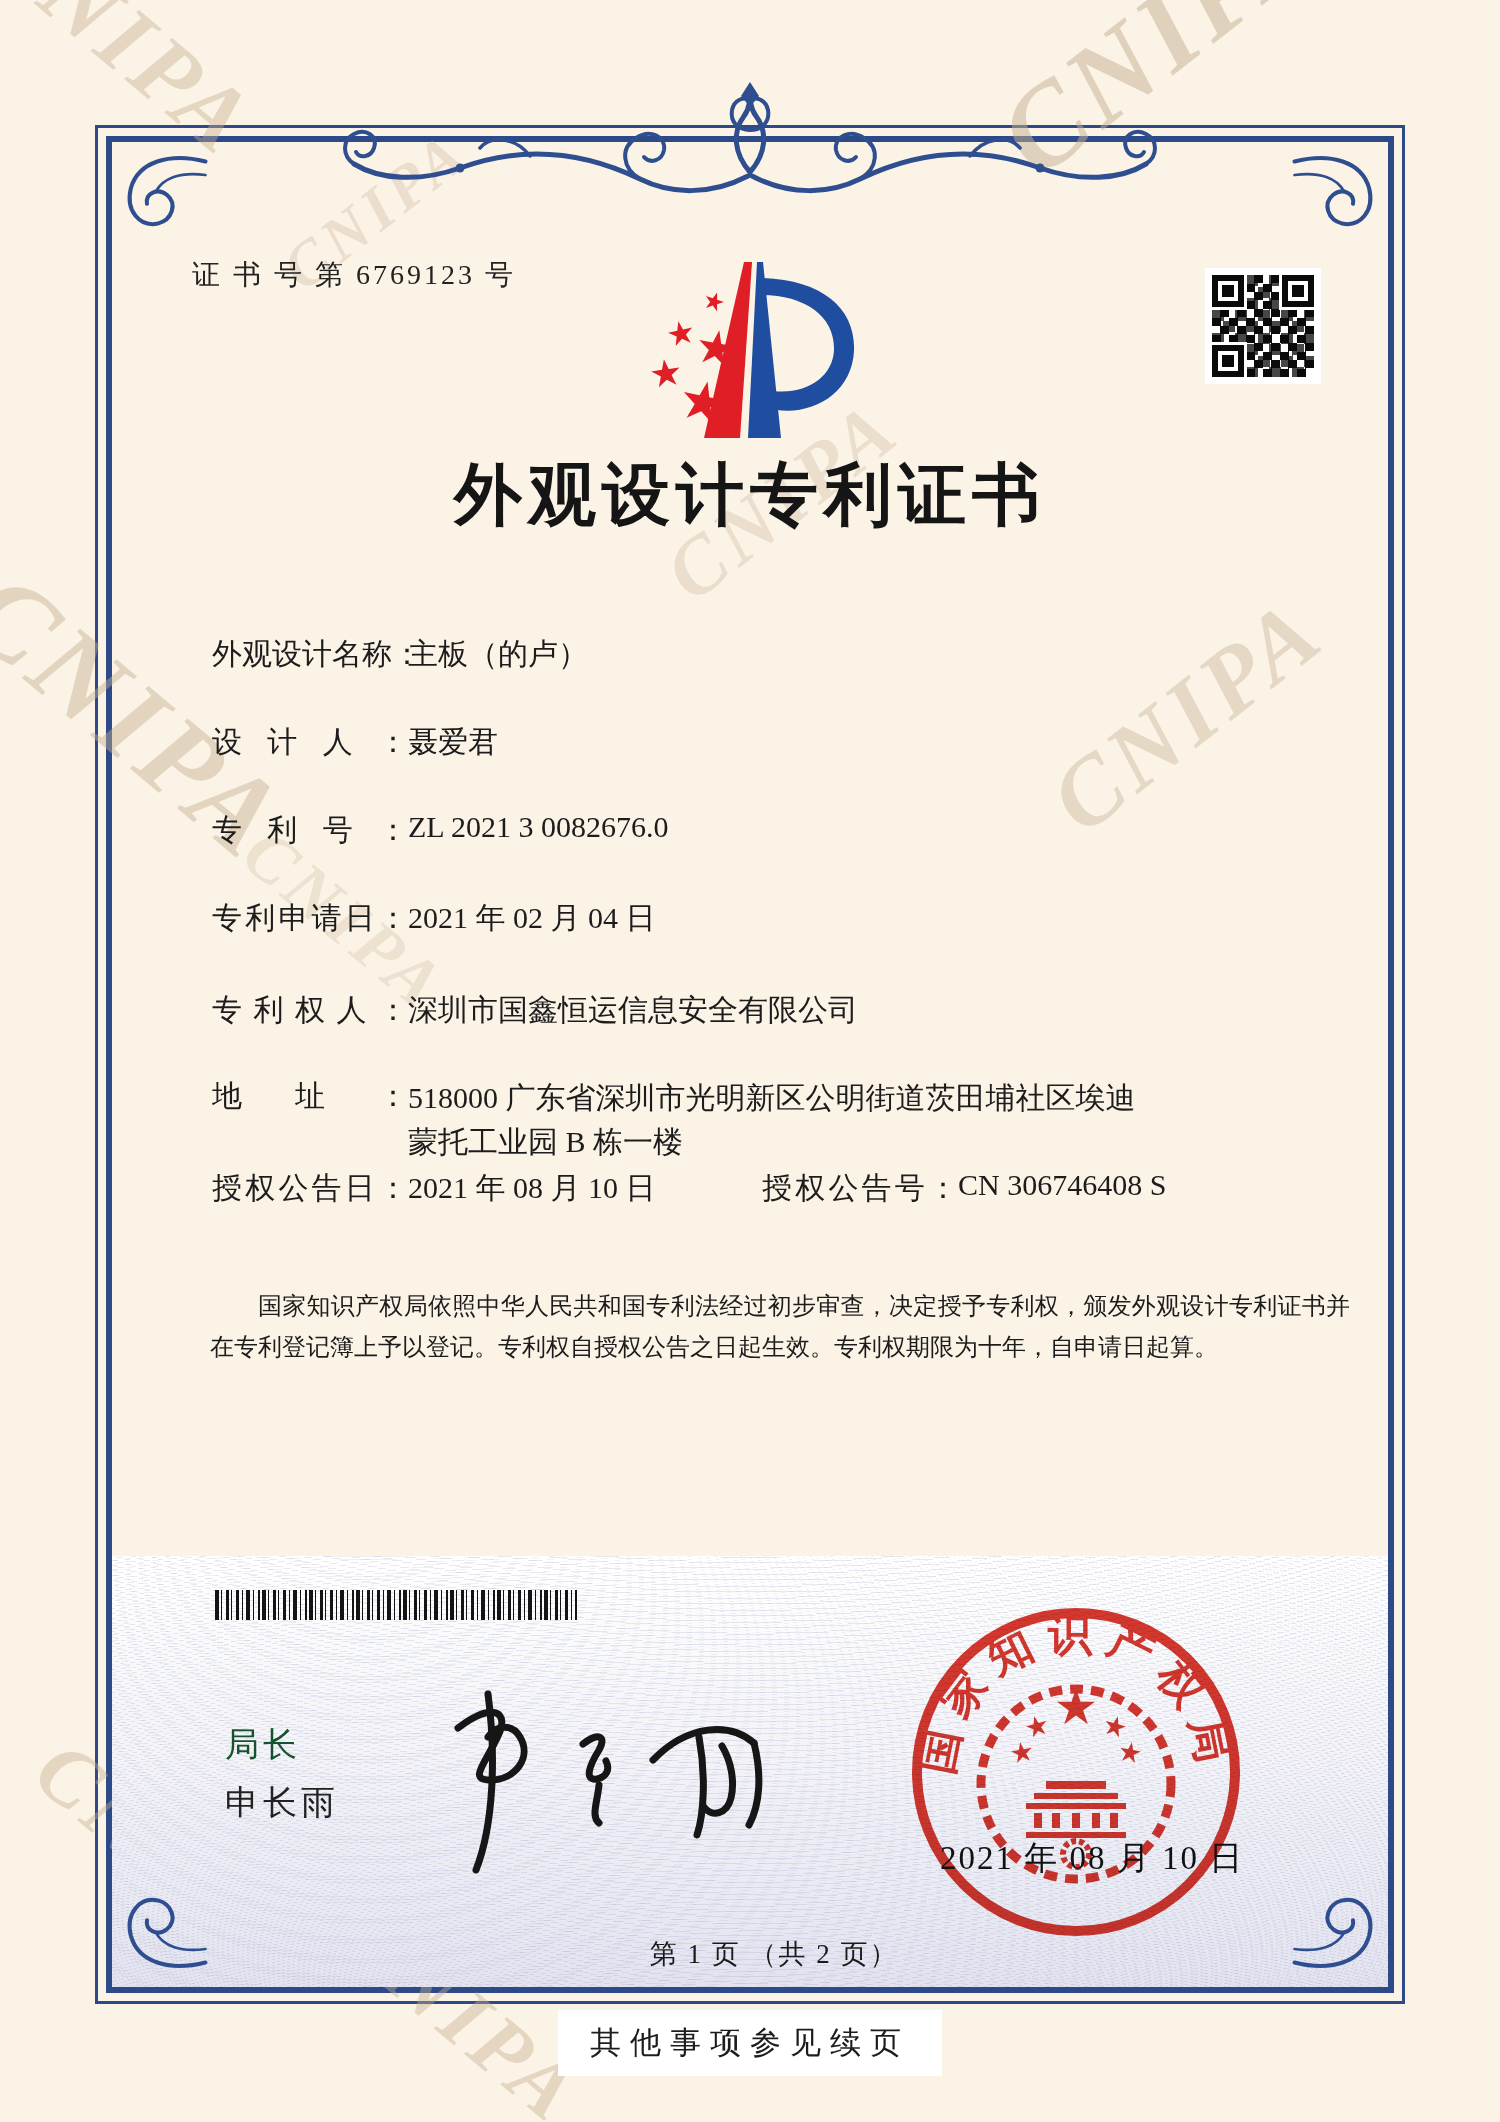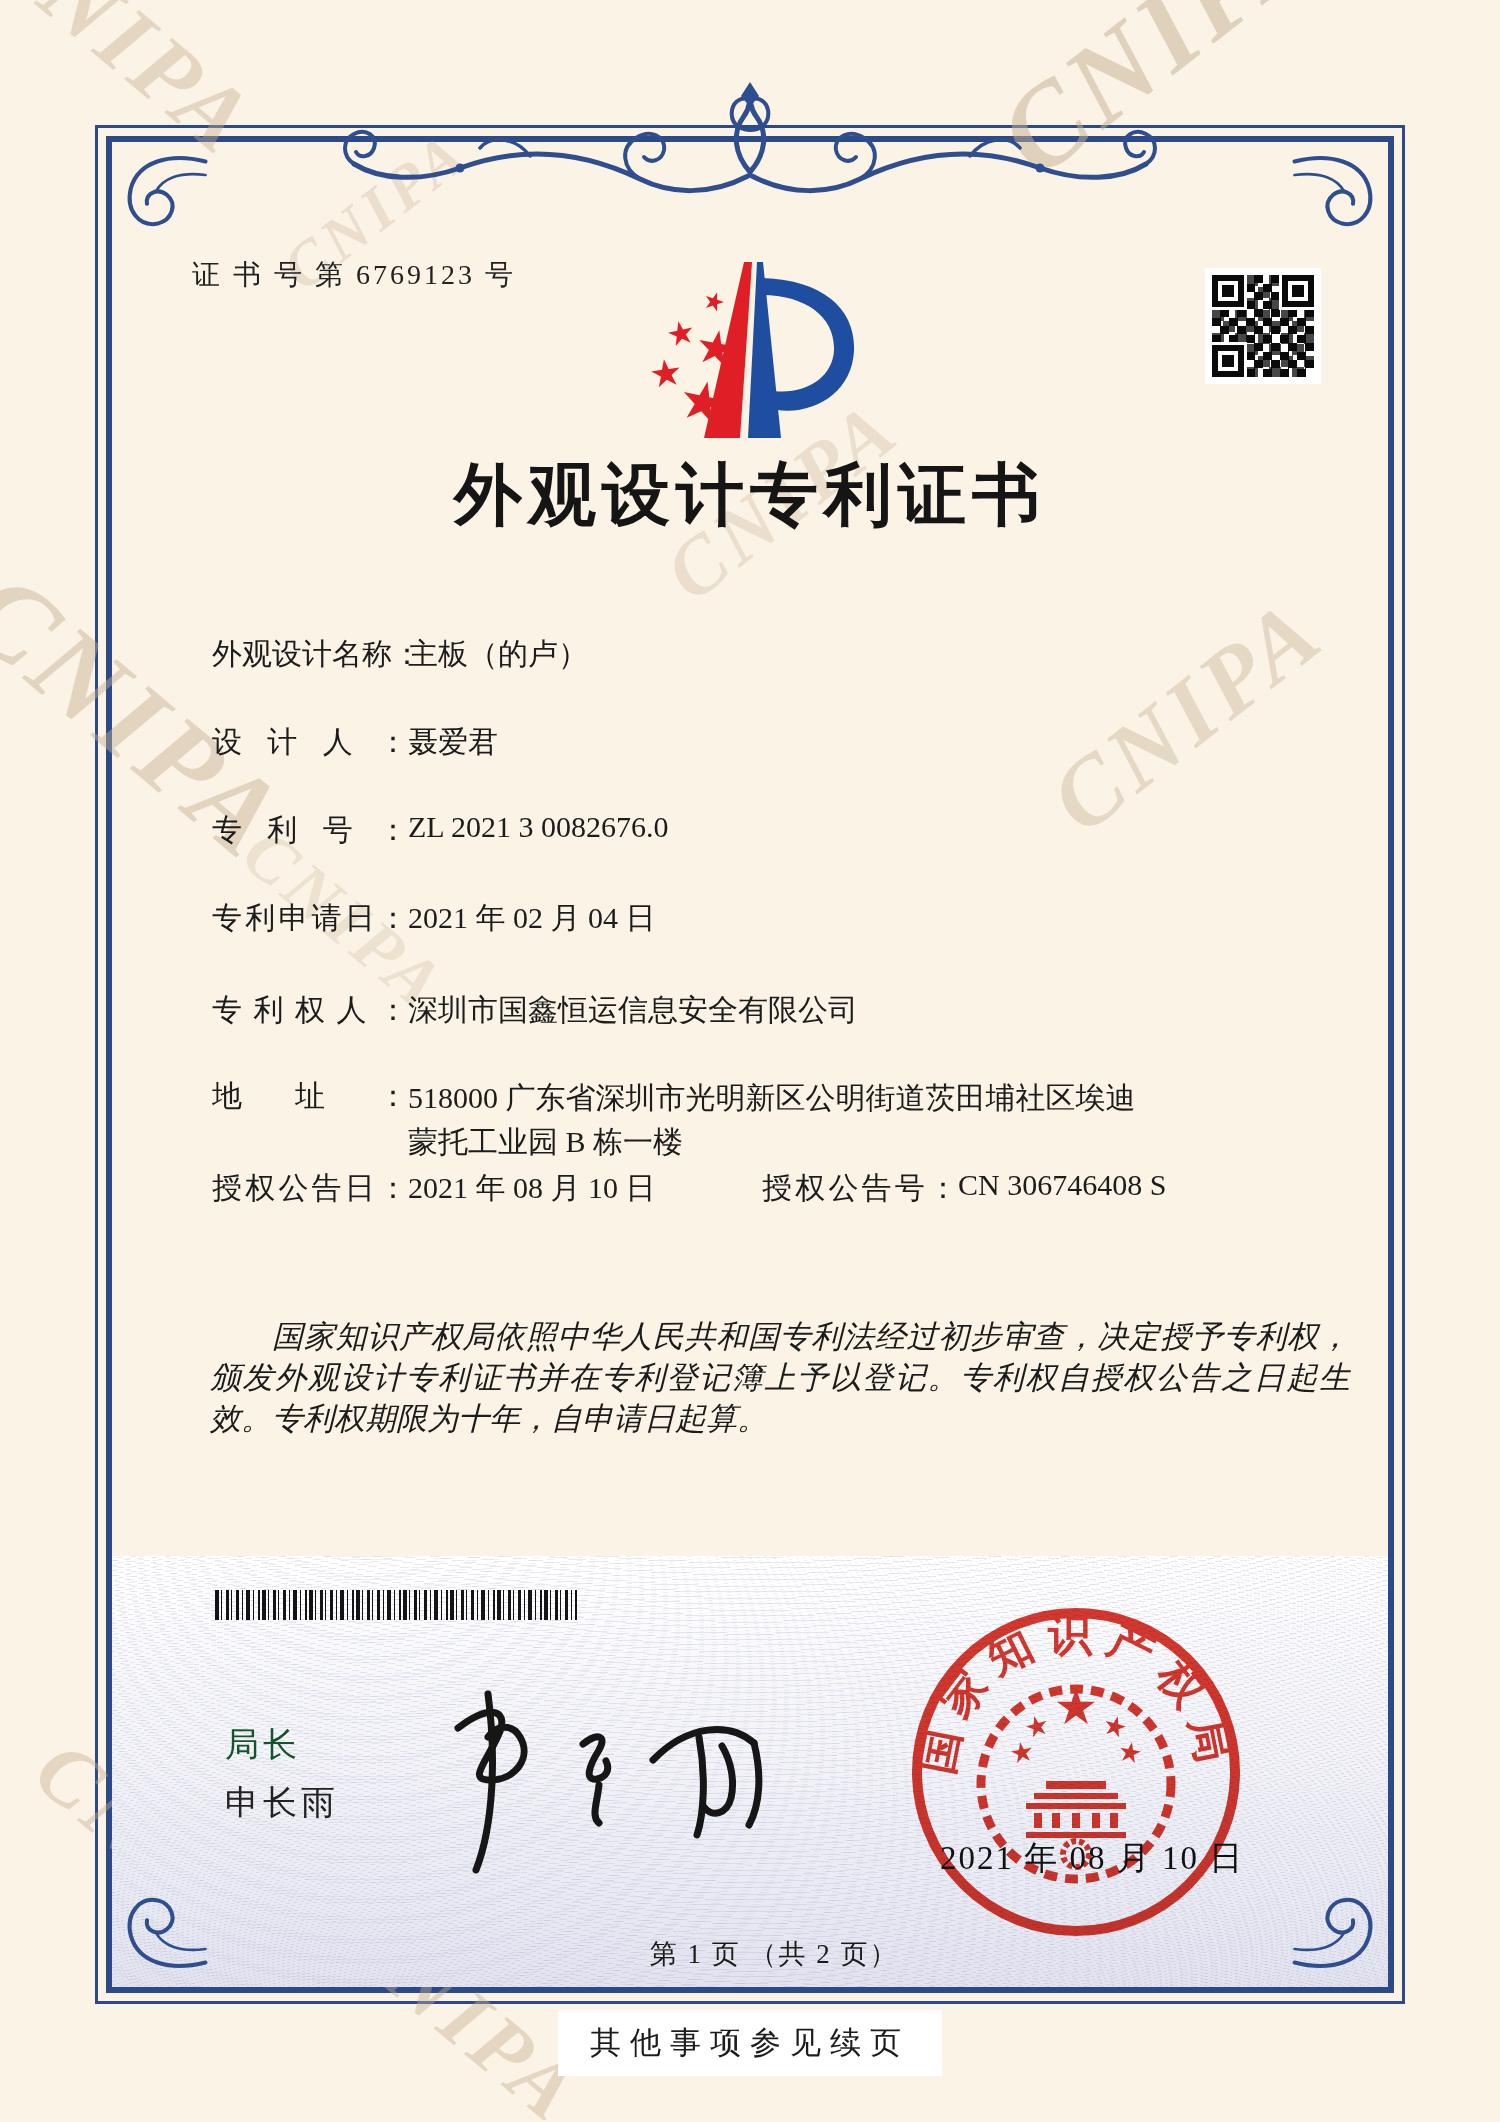--- a/index.html
+++ b/index.html
@@ -17,22 +17,22 @@
   
   .cert-no{left:192px;top:256px;font-size:28px;letter-spacing:3px;color:#222;z-index:3;}
   .title{left:0;right:0;top:450px;text-align:center;font-size:68px;font-weight:bold;
          letter-spacing:6px;color:#151515;z-index:3;}
   
   .frow{left:212px;font-size:30px;z-index:3;white-space:nowrap;}
   .flabel{display:inline-block;width:196px;text-align:justify;text-align-last:justify;vertical-align:top;}
   .fvalue{margin-left:0;}
   .addr-val{display:inline-block;width:950px;white-space:normal;line-height:44px;vertical-align:top;}
   
-  .body-text{left:210px;width:1140px;top:1316px;font-size:31px;line-height:41px;
-             text-align:justify;z-index:3;font-style:italic;}
+  .body-text{left:210px;width:1140px;top:1286px;font-size:24px;line-height:41px;
+             text-align:justify;z-index:3;}
   .body-text p{margin:0;text-indent:2em;}
   .body-text p + p{margin-top:6px;}
   
   .guilloche{left:112px;right:112px;top:1556px;bottom:135px;z-index:2;
     background:
       repeating-radial-gradient(120% 95% at 50% 135%, rgba(138,148,185,0.20) 0 1.5px, rgba(255,255,255,0) 1.5px 9px),
       repeating-radial-gradient(130% 100% at 20% -45%, rgba(138,148,185,0.13) 0 1.5px, rgba(255,255,255,0) 1.5px 11px),
       linear-gradient(180deg,#ffffff 0%,#f3f3f8 45%,#e2e3ef 100%);}
   
   .barcode{left:215px;top:1590px;width:362px;height:30px;z-index:4;

